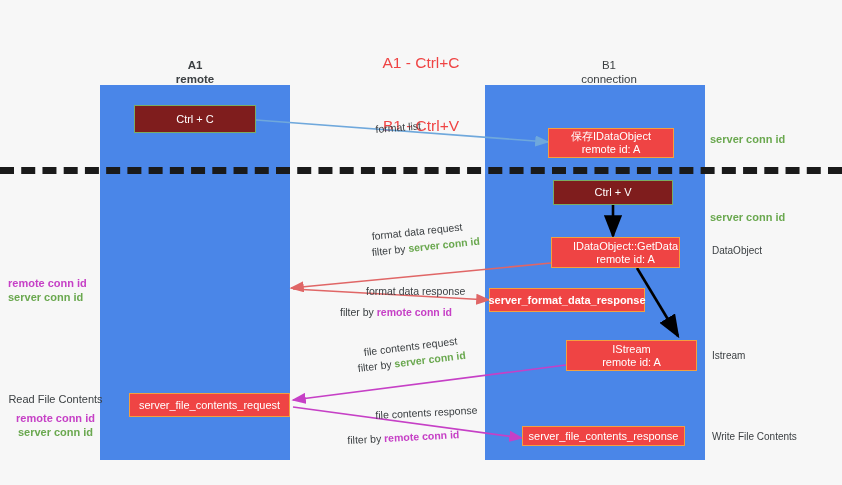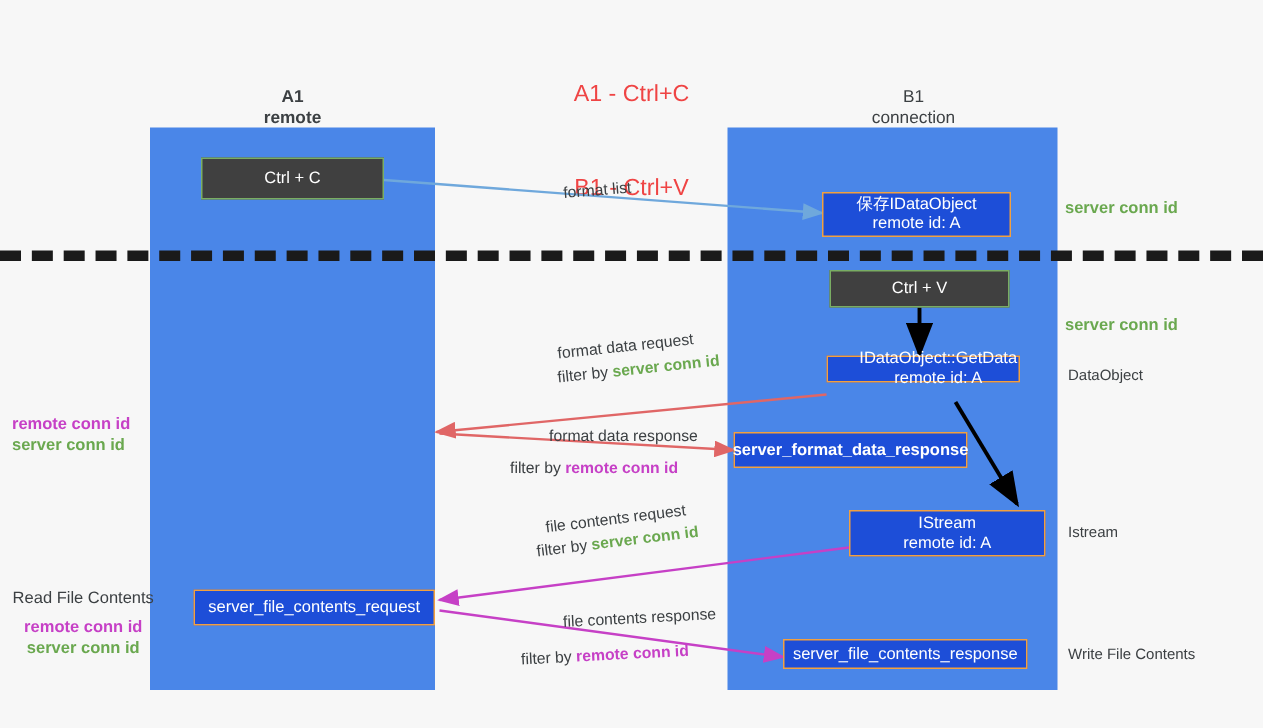--- a/index.html
+++ b/index.html
@@ -36,22 +36,22 @@
   
   .box{
     box-sizing:border-box;
     display:flex;flex-direction:column;
     align-items:center;justify-content:center;
     color:#ffffff;
     font-size:11px;line-height:13px;
     text-align:center;
     border:1px solid rgba(0,0,0,.12);
   }
-  .box.green{background:#404040;border-color:#7aad63;}
-  .box.orange{background:#1d4ed8;border-color:#f3a03f;}
+  .box.green{background:#7f1d1d;border-color:#7aad63;}
+  .box.orange{background:#ef4444;border-color:#f3a03f;}
 
   
   .dashed{
     left:0;top:167px;width:842px;height:0;
     border-top:7px dashed #1a1a1a;
   }
 
   
   .side{font-size:11px;line-height:14px;}
   .green-t{color:#6aa84f;font-weight:bold;}
@@ -126,21 +126,21 @@
 
   <div class="abs box orange" style="left:548px;top:128px;width:126px;height:30px;">
     <span>保存IDataObject</span>
     <span>remote id: A</span>
   </div>
 
   <div class="abs box green" style="left:553px;top:180px;width:120px;height:25px;">
     <span>Ctrl + V</span>
   </div>
 
-  <div class="abs box orange" style="left:551px;top:237px;width:129px;height:18px;padding-left:20px;">
+  <div class="abs box orange" style="left:551px;top:237px;width:129px;height:31px;padding-left:20px;">
     <span>IDataObject::GetData</span>
     <span>remote id: A</span>
   </div>
 
 
   <div class="abs box orange" style="left:489px;top:288px;width:156px;height:24px;font-weight:bold;">
     <span>server_format_data_response</span>
   </div>
 
   <div class="abs box orange" style="left:566px;top:340px;width:131px;height:31px;">

